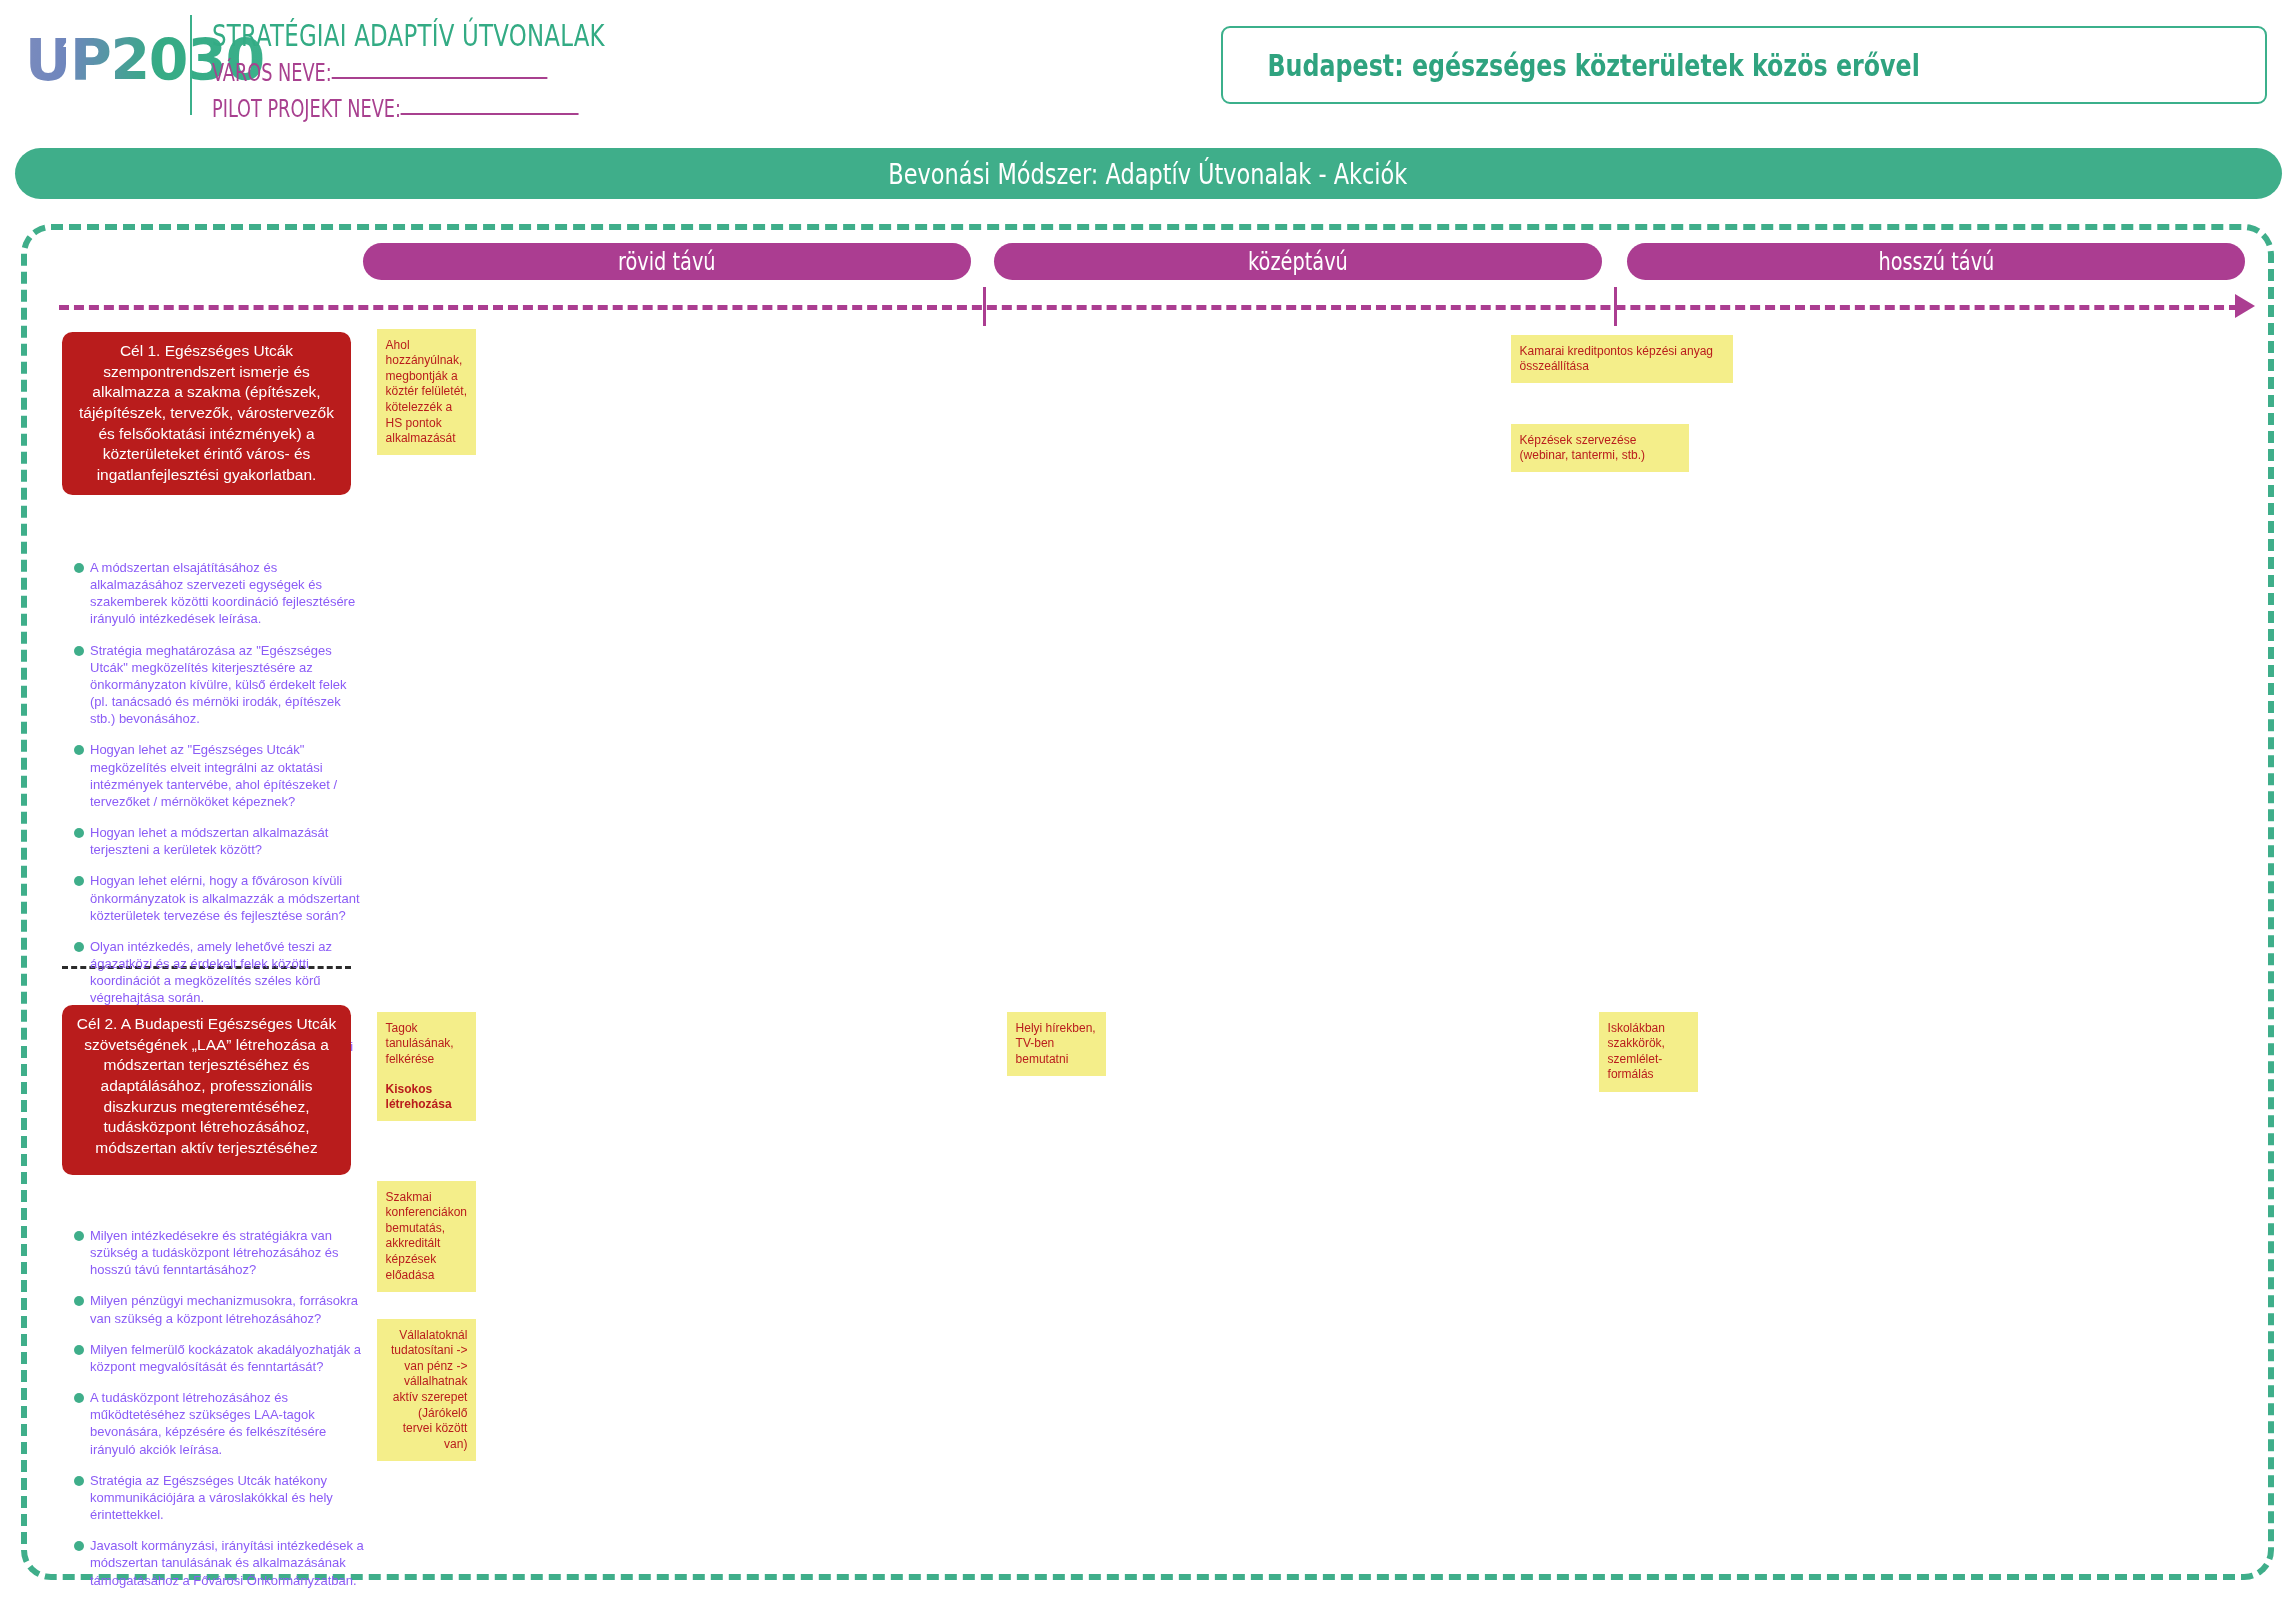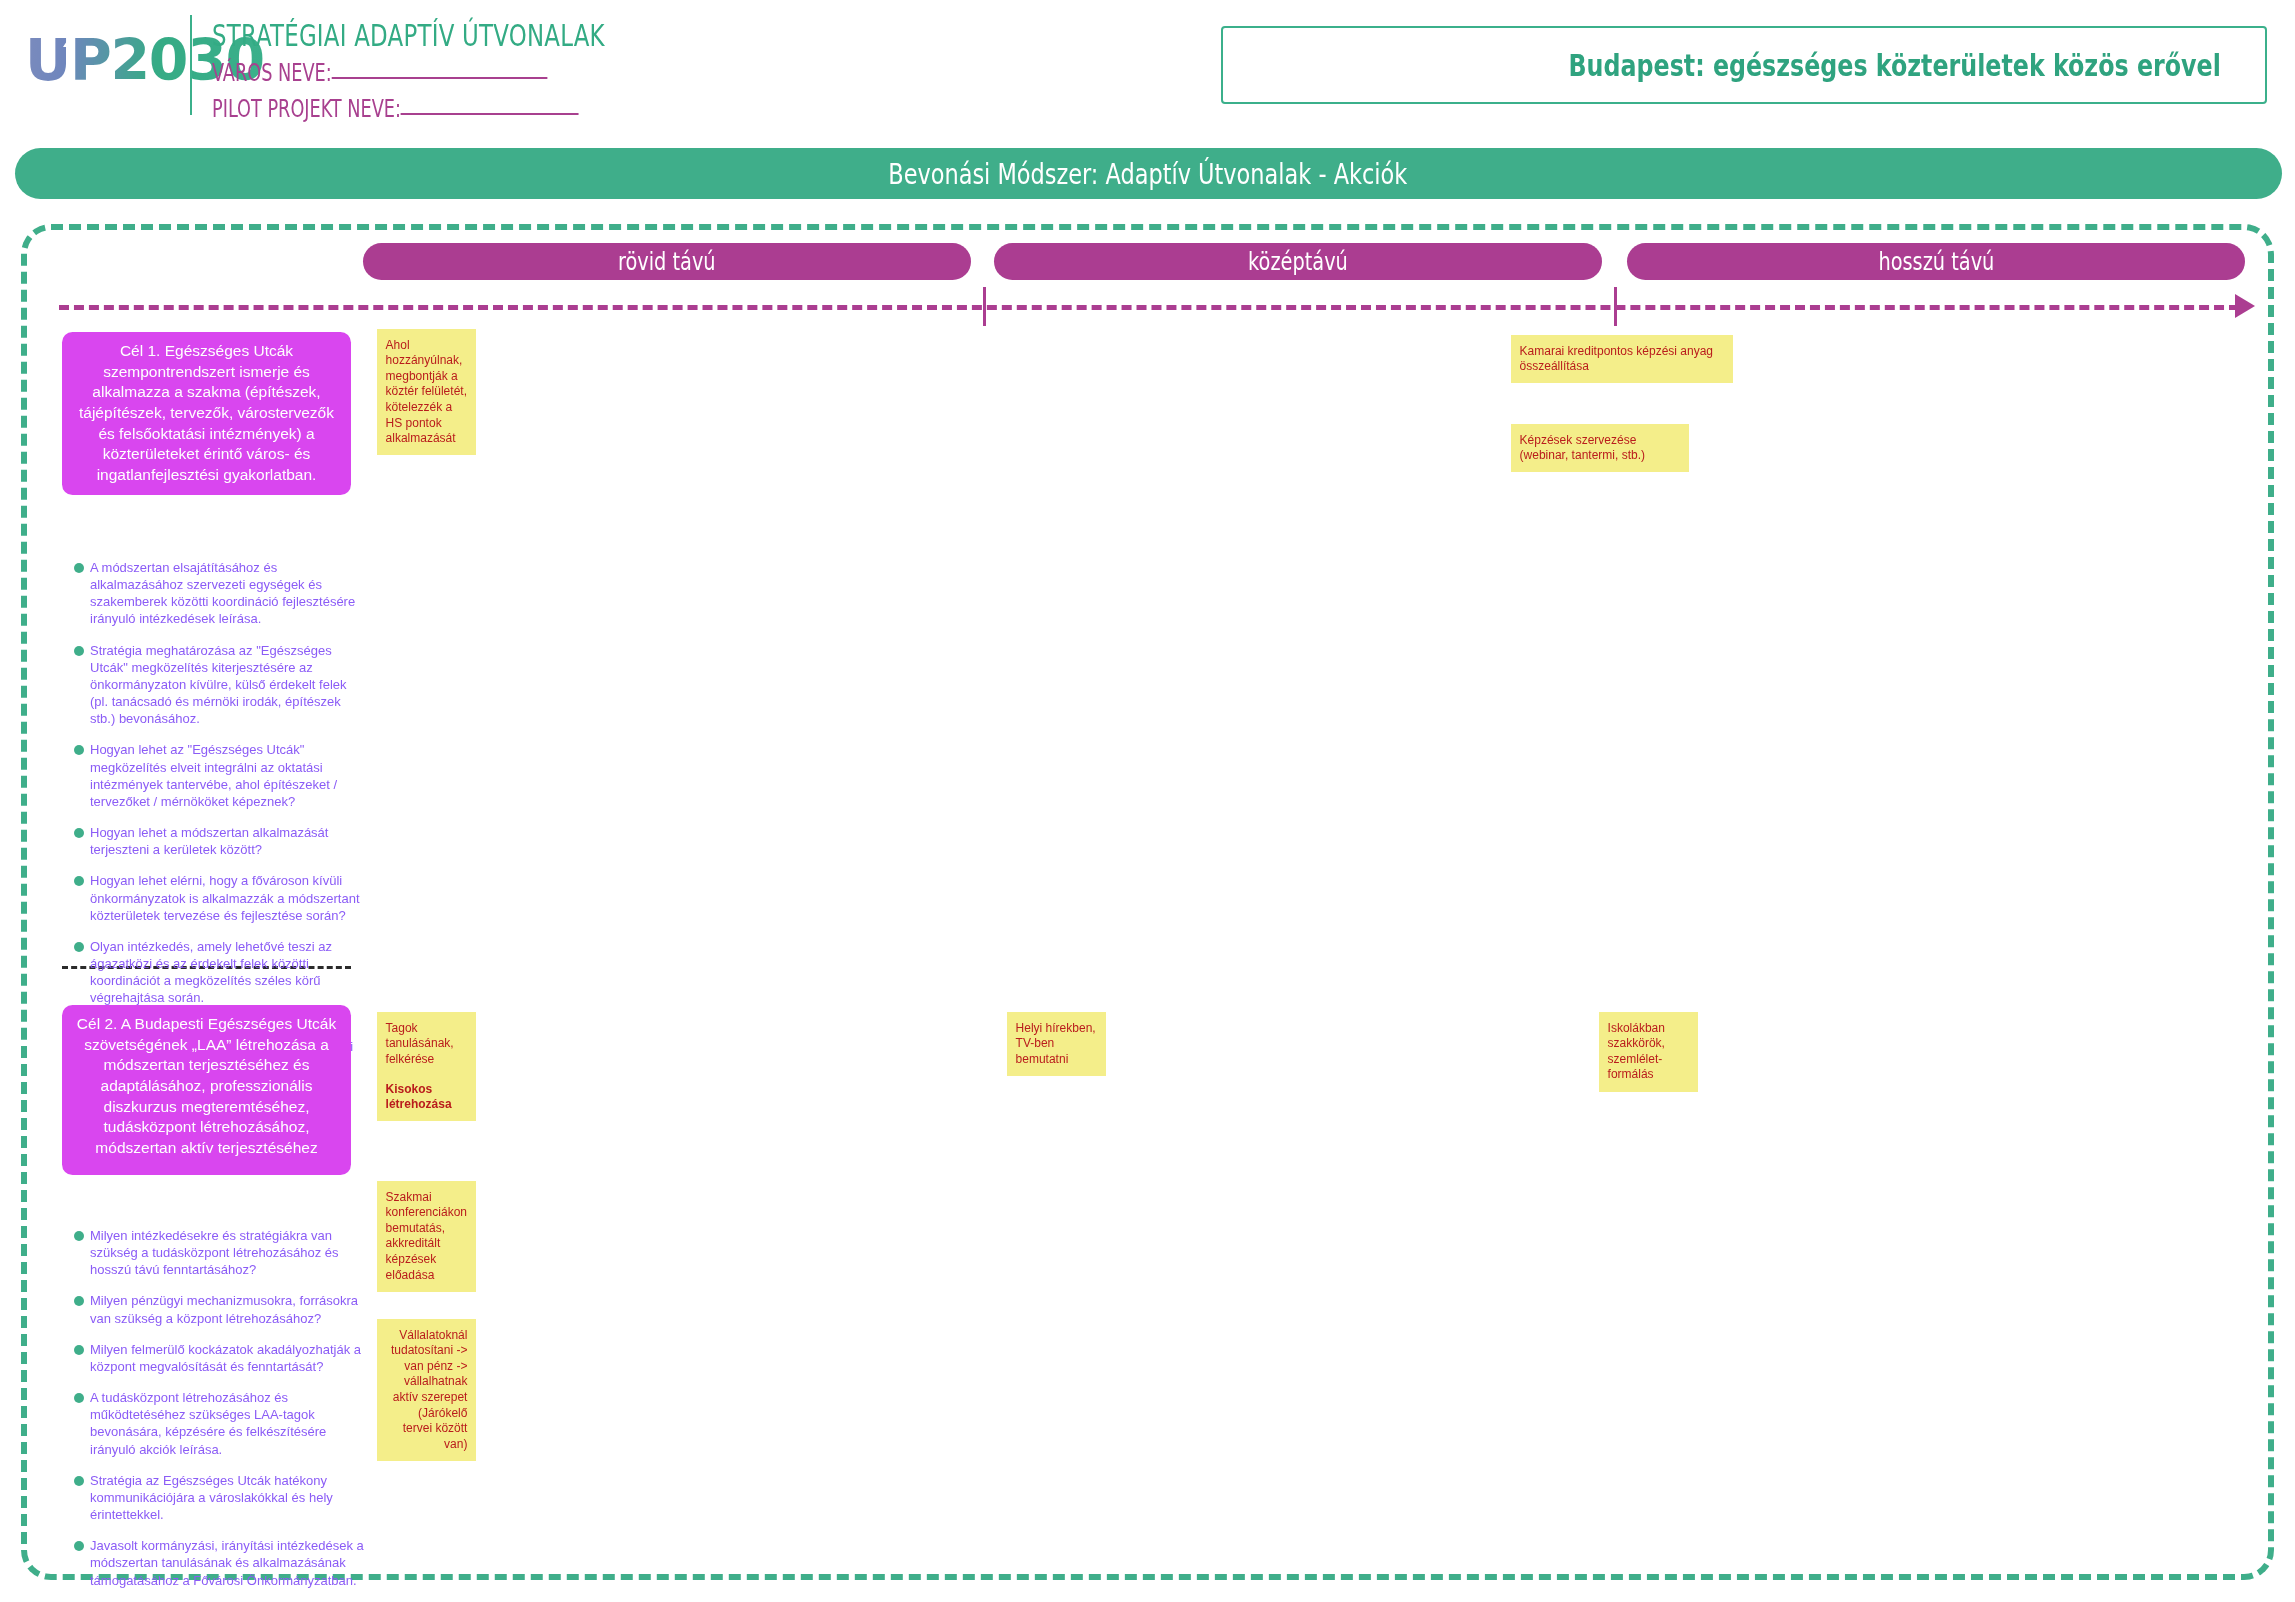--- a/index.html
+++ b/index.html
@@ -90,25 +90,25 @@
   .h-field-1 { left: 212px; top: 59px; }
   .h-field-1 .rule { width: 263px; }
   .h-field-2 { left: 212px; top: 95px; }
   .h-field-2 .rule { width: 217px; }
 
   .project-box {
     position: absolute;
     left: 1221px; top: 26px;
     width: 1046px; height: 78px;
     border: 2.6px solid #3bb08b;
-    border-radius: 4px;
+    border-radius: 9px;
     box-sizing: border-box;
     display: flex;
     align-items: center;
-    justify-content: flex-end;
+    justify-content: flex-start;
   }
   .project-box .txt {
     font-family: "DejaVu Sans Condensed", "DejaVu Sans", sans-serif;
     font-size: 30px;
     font-weight: bold;
     color: #2fa37f;
     white-space: nowrap;
     transform: scaleX(0.88);
   }
 
@@ -202,21 +202,21 @@
     height: 0;
     border-top: 3.3px dashed #2b2b2b;
   }
   .row-sep-1 { top: 966px; }
 
   
   .goal-card {
     position: absolute;
     left: 0; top: 0;
     width: 289px;
-    background: #d946ef;
+    background: #b91c1c;
     border-radius: 10.5px;
     box-sizing: border-box;
     padding: 9.2px 10.5px 10.5px 10.5px;
     text-align: center;
   }
   .goal-card .txt {
     font-size: 15.5px;
     line-height: 1.33;
     color: #ffffff;
     display: block;

